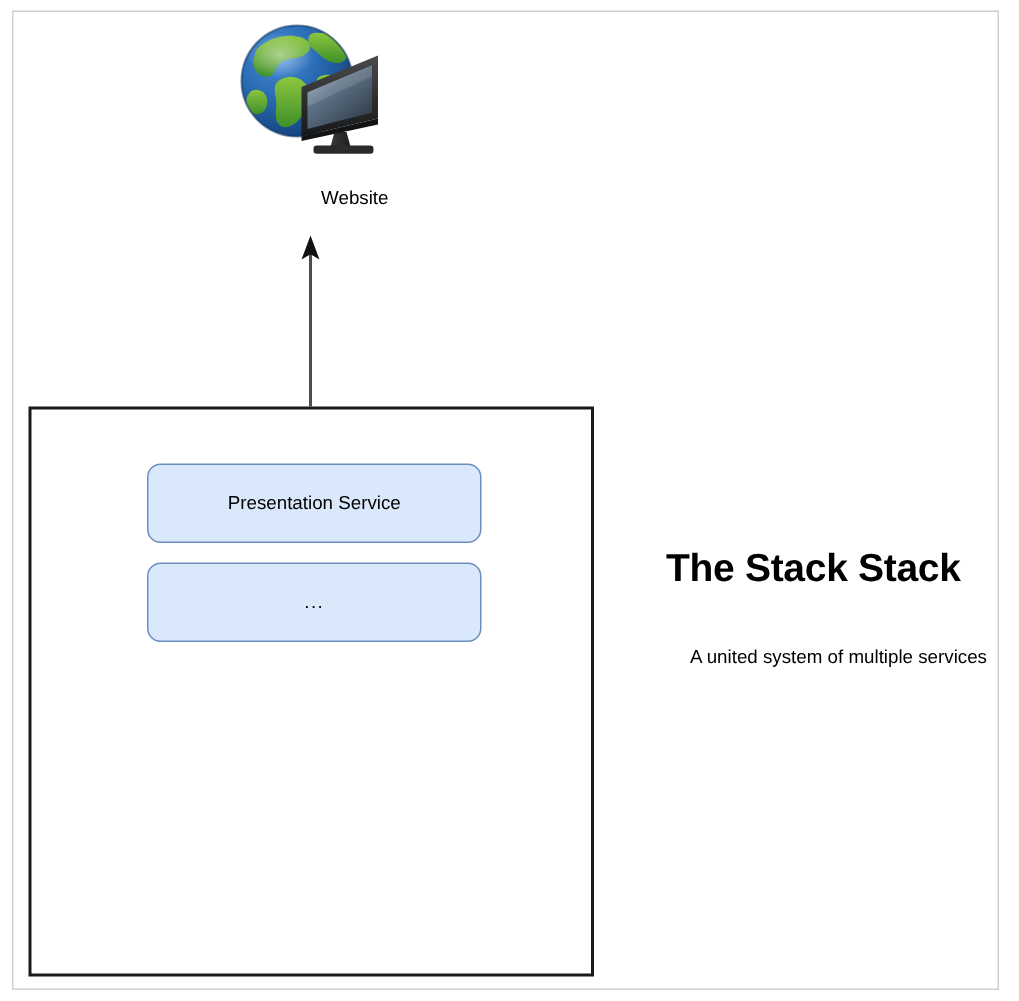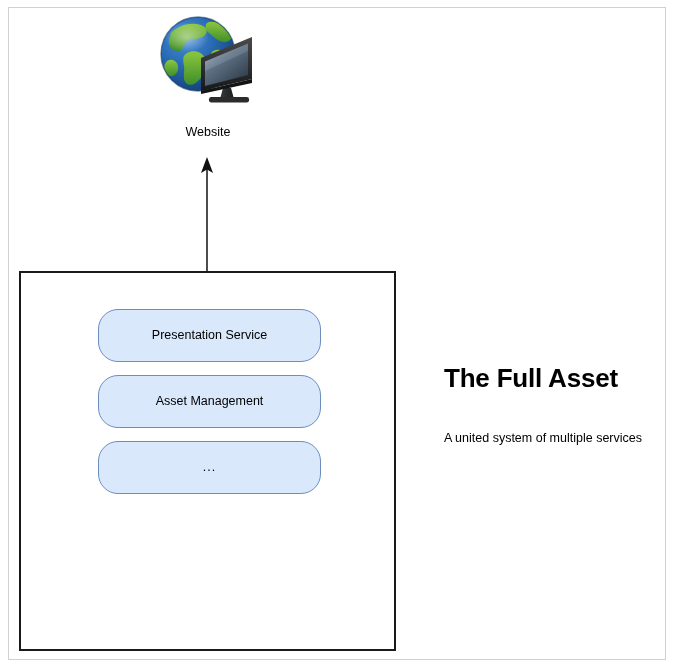--- a/index.html
+++ b/index.html
@@ -48,21 +48,21 @@
     left: 0;
     top: 0;
     width: 102px;
     height: 95px;
   }
   .website-caption {
     position: absolute;
     left: 0;
     top: 112px;
     width: 102px;
-    text-align: center;
+    text-align: right;
     font-size: 12.5px;
     color: #000000;
     line-height: 14px;
     white-space: nowrap;
   }
 
   
   .connector {
     position: absolute;
     left: 186px;
@@ -89,21 +89,21 @@
     top: 36px;
     width: 223px;
   }
   .service-box {
     position: relative;
     width: 223px;
     height: 53px;
     margin-bottom: 13px;
     background: #dae8fc;
     border: 1px solid #6c8ebf;
-    border-radius: 20px;
+    border-radius: 9px;
     box-sizing: border-box;
     display: flex;
     align-items: center;
     justify-content: center;
   }
   .service-box:last-child {
     margin-bottom: 0;
   }
   .service-label {
     font-size: 12.5px;
@@ -128,21 +128,21 @@
     font-weight: bold;
     color: #000000;
     line-height: 30px;
     letter-spacing: -0.2px;
     margin: 0 0 30px 0;
   }
   .info-body {
     font-size: 12.5px;
     color: #000000;
     line-height: 31px;
-    margin: 0;
+    margin: 16px;
   }
   .info-body .line {
     display: block;
     white-space: nowrap;
   }
 </style>
 </head>
 <body>
 
 <div id="canvas">
@@ -220,32 +220,29 @@
   </div>
 
   <div class="stack-container">
     <div class="service-list">
 
       <div class="service-box">
         <span class="service-label">Presentation Service</span>
       </div>
 
 
-      <div class="service-box">
-        <span class="service-label">Asset Management</span>
-      </div>
 
 
       <div class="service-box">
         <span class="service-label ellipsis">...</span>
       </div>
 
     </div>
   </div>
 
   <div class="info-panel">
-    <div class="info-title">The Full Asset</div>
+    <div class="info-title">The Stack Stack</div>
     <div class="info-body">
       <span class="line">A united system of multiple services</span>
     </div>
   </div>
 
 </div>
 
 </body></html>

